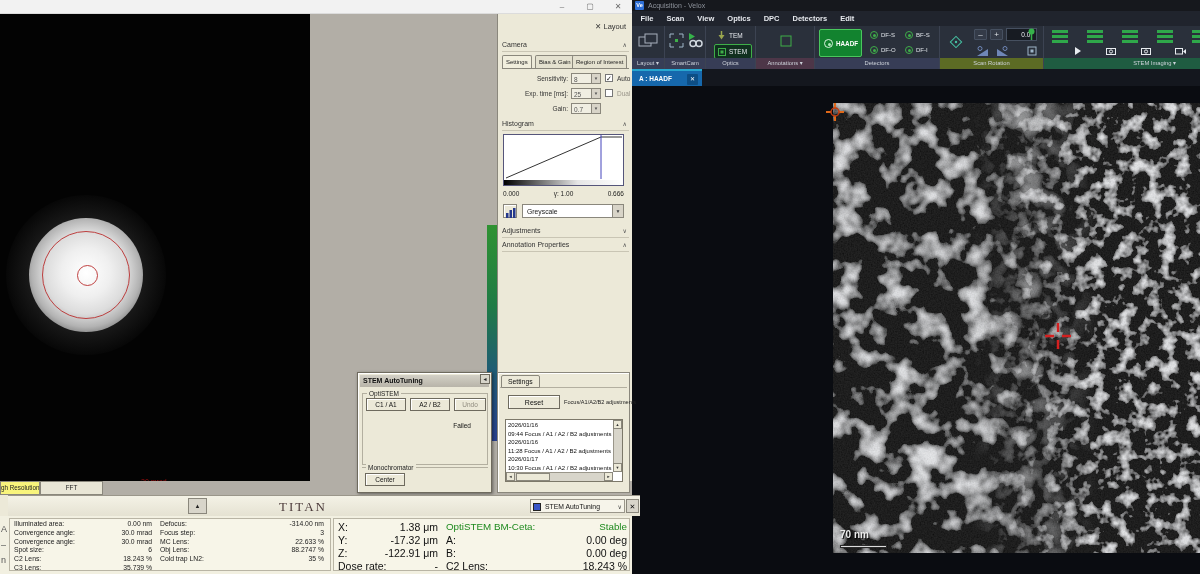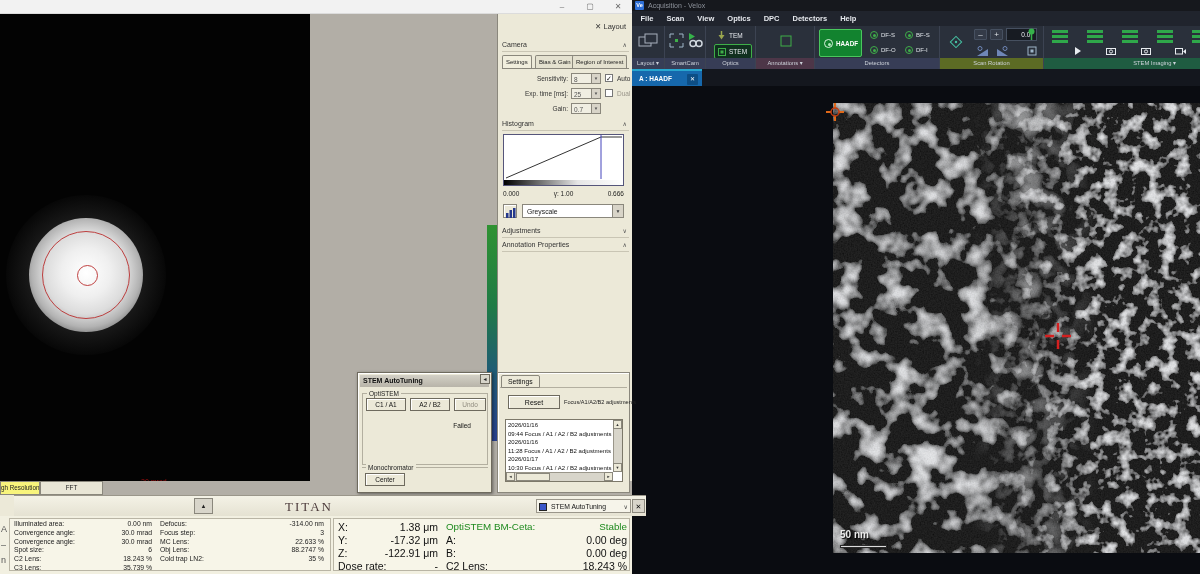--- a/index.html
+++ b/index.html
@@ -78,21 +78,21 @@
            white-space:nowrap;color:#111;}
   .vsb{position:absolute;right:0;top:0;width:9px;bottom:9px;background:#d8d5ca;border-left:1px solid #9a968a;}
   .sbb{position:absolute;width:9px;height:9px;background:#ece9d8;border:1px solid #8a877c;font-size:4px;line-height:8px;text-align:center;color:#333;}
   .hsb{position:absolute;left:0;bottom:0;right:9px;height:9px;background:#d8d5ca;border-top:1px solid #9a968a;}
   .hthumb{position:absolute;left:10px;top:0;width:34px;height:8px;background:#ece9d8;border:1px solid #8a877c;}
 
   
   .btrow{position:absolute;left:0;top:481px;width:632px;height:14px;background:#b2aea6;z-index:2;}
   .btab{position:absolute;top:0;height:14px;border:1px solid #8a877c;font-size:6.3px;line-height:12px;text-align:center;
         overflow:hidden;white-space:nowrap;color:#222;}
-  .titanbar{position:absolute;left:14px;top:495px;width:632px;height:21px;background:linear-gradient(#f4f2e6,#e5e2d2);
+  .titanbar{position:absolute;left:8px;top:495px;width:632px;height:21px;background:linear-gradient(#f4f2e6,#e5e2d2);
             border-top:1px solid #9a968a;z-index:7;}
   .upbtn{position:absolute;left:180px;top:2px;width:19px;height:16px;background:#d8d5ca;border:1px solid #8a877c;
          font-size:6px;text-align:center;line-height:15px;color:#222;}
   .titantxt{position:absolute;left:0;right:42px;top:3px;text-align:center;font-family:"Liberation Serif",serif;
             font-size:13px;letter-spacing:2px;color:#4d3c3c;}
   .atsel{position:absolute;right:15px;top:3px;width:95px;height:14px;background:#f6f4ea;border:1px solid #9a968a;font-size:6.8px;}
   .atsel .selicon{position:absolute;left:2px;top:3px;width:8px;height:8px;background:#3a56c8;border:1px solid #222;}
   .atsel .seltxt{position:absolute;left:14px;top:3px;color:#111;}
   .atsel .selarr{position:absolute;right:2px;top:3px;font-size:6px;color:#444;}
   .atx{position:absolute;right:1px;top:3px;width:13px;height:14px;background:#d8d5ca;border:1px solid #8a877c;
@@ -412,21 +412,21 @@
       <span class="vicon">Ve</span>
       <span class="vtitletxt">Acquisition - Velox</span>
     </div>
     <div class="vmenu">
       <span class="mitem">File</span>
       <span class="mitem">Scan</span>
       <span class="mitem">View</span>
       <span class="mitem">Optics</span>
       <span class="mitem">DPC</span>
       <span class="mitem">Detectors</span>
-      <span class="mitem">Help</span>
+      <span class="mitem">Edit</span>
     </div>
 
     <div class="vtb">
 
       <div class="tgroup" style="left:0;width:33px;">
         <svg style="position:absolute;left:6px;top:7px;" width="20" height="15">
           <rect x="1" y="4" width="12" height="9" fill="none" stroke="#a8b0be"></rect>
           <rect x="7" y="1" width="12" height="9" fill="#2a303b" stroke="#a8b0be"></rect>
         </svg>
         <div class="glabel">Layout ▾</div>
@@ -637,17 +637,17 @@
         <circle cx="9" cy="9" r="4" fill="none" stroke="#c43c10" stroke-width="1.5"></circle>
       </svg>
 
       <svg class="cross" viewBox="0 0 26 26">
         <line x1="13" y1="0" x2="13" y2="9" stroke="#d42020" stroke-width="2.5"></line>
         <line x1="13" y1="17" x2="13" y2="26" stroke="#d42020" stroke-width="2.5"></line>
         <line x1="0" y1="13" x2="9" y2="13" stroke="#d42020" stroke-width="2.5"></line>
         <line x1="17" y1="13" x2="26" y2="13" stroke="#d42020" stroke-width="2.5"></line>
       </svg>
 
-      <div class="sbtext">50 nm</div>
+      <div class="sbtext">70 nm</div>
       <div class="sbbar"></div>
     </div>
   </div>
 </div>
 
 </body></html>

